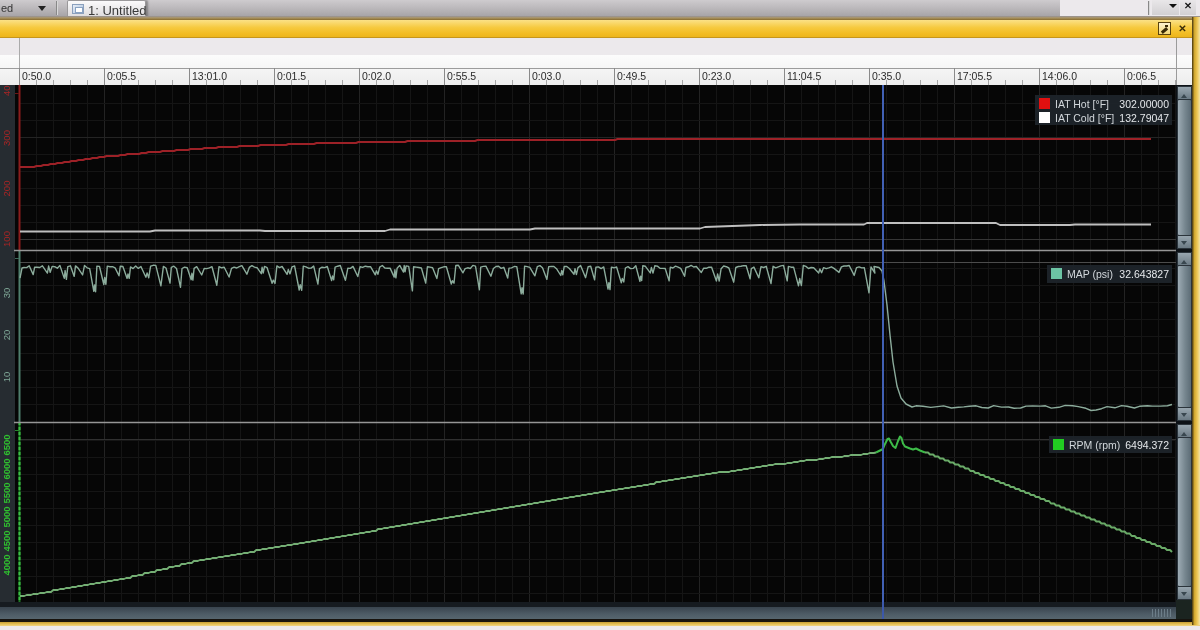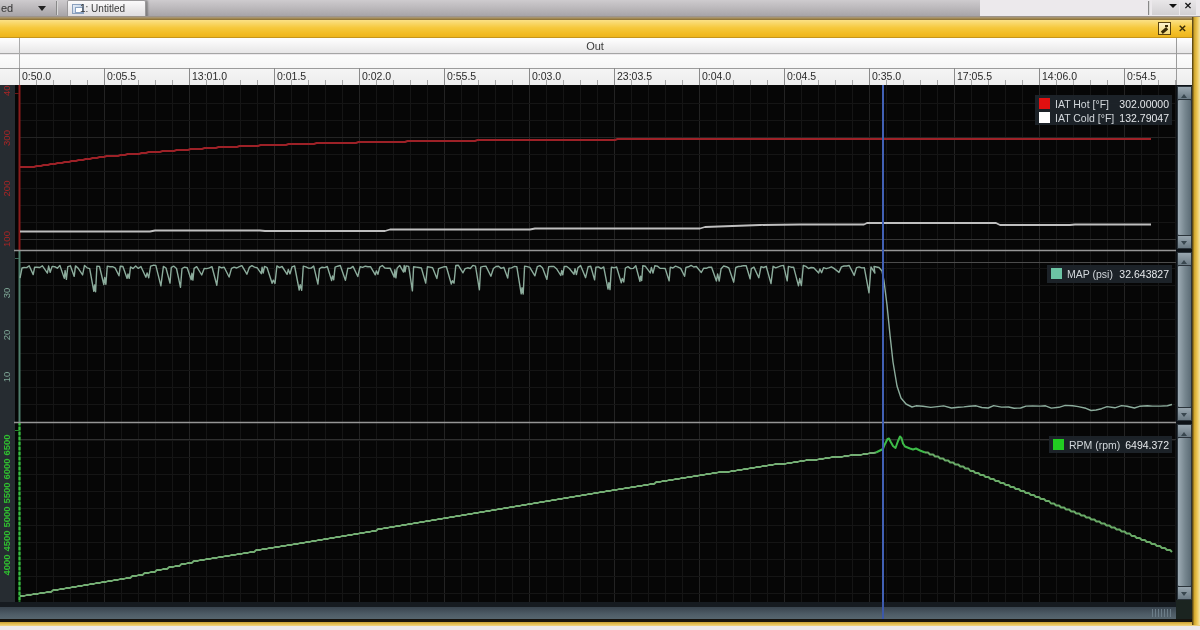--- a/index.html
+++ b/index.html
@@ -1,25 +1,25 @@
 <!DOCTYPE html>
 <html><head><meta charset="utf-8"><style>
 *{margin:0;padding:0;box-sizing:border-box}
 body{width:1200px;height:630px;overflow:hidden;position:relative;background:#ece9ec;
  font-family:"Liberation Sans",sans-serif;-webkit-font-smoothing:antialiased}
-#toolbar{position:absolute;left:0;top:0;width:980px;height:17px;
+#toolbar{position:absolute;left:0;top:0;width:1060px;height:17px;
  background:linear-gradient(#cecbce,#b2afb2 70%,#a5a2a5)}
 #ed{position:absolute;left:1px;top:2px;font-size:11px;color:#333;will-change:transform}
 #dd1{position:absolute;left:38px;top:6px;width:0;height:0;border:4px solid transparent;border-top:5px solid #222}
 .tsep{position:absolute;top:1px;width:1px;height:14px;background:#888;box-shadow:1px 0 0 #d8d8d8}
 #tab{position:absolute;left:67px;top:0;width:79px;height:17px;background:linear-gradient(#fbfafb,#dddbdd);
  border:1px solid #9a989a;border-bottom:none;border-radius:2px 2px 0 0;box-shadow:2px 0 2px rgba(80,80,80,.5)}
 #tabicon{position:absolute;left:4px;top:3px;width:12px;height:10px;background:linear-gradient(135deg,#e8eef7,#aabfda);border:1px solid #8ba0bd}
 #tabicon:before{content:"";position:absolute;left:2px;top:2px;width:6px;height:4px;background:#fff;border:1px solid #8aa2c2}
-#tablab{position:absolute;left:12px;top:2px;font-size:10px;color:#3a3a3a;white-space:nowrap;will-change:transform}
+#tablab{position:absolute;left:20px;top:2px;font-size:13px;color:#3a3a3a;white-space:nowrap;will-change:transform}
 .topbtn{position:absolute;top:0;height:15px;background:linear-gradient(#e9e7e9,#d2d0d2)}
 #dd2{position:absolute;left:1169px;top:4px;width:0;height:0;border:4px solid transparent;border-top:4px solid #111}
 #tx{position:absolute;left:1184px;top:0px;font-size:9.5px;font-weight:bold;color:#111;will-change:transform}
 #brd{position:absolute;left:0;top:16px;width:1200px;height:4px;background:linear-gradient(#96939a,#ab9565 45%,#8a6d2e)}
 #title{position:absolute;left:0;top:20px;width:1200px;height:18px;
  background:linear-gradient(#fbe187,#f6c93e 45%,#f2bc24 80%,#edb51c);border-bottom:1px solid #c6961c}
 .ticon{position:absolute;top:2px;width:13px;height:13px;font-size:10px;line-height:13px;text-align:center;color:#3a2c08;will-change:transform}
 #pinbox{position:absolute;left:1158px;top:2px;width:13px;height:13px;border:1px solid #5a4410;background:linear-gradient(#fdf3cf,#f3d878)}
 #pinbox:before{content:"";position:absolute;left:2px;top:6px;width:7px;height:3px;background:#3a2b06;transform:rotate(-40deg)}
 #pinbox:after{content:"";position:absolute;right:2px;top:2px;width:3px;height:2px;background:#3a2b06}
@@ -63,53 +63,50 @@
  <div class="topbtn" style="left:1152px;width:27px"></div>
  <div class="topbtn" style="left:1180px;width:16px"></div>
  <div id="dd2"></div>
       <div id="tx">✕</div>
 </div>
 <div id="brd"></div>
 <div id="title">
       <div id="pinbox"></div>
       <div class="ticon" style="left:1176px;font-weight:bold">✕</div>
     </div>
-<div id="outrow">
-      <div id="outlab">Out</div>
-    </div>
 <div id="theader">
       <div id="tmid"></div>
       <div class="mtick" style="left:19px"></div>
       <div class="tlab" style="left:22px">0:50.0</div>
       <div class="mtick" style="left:104px"></div>
       <div class="tlab" style="left:107px">0:05.5</div>
       <div class="mtick" style="left:189px"></div>
       <div class="tlab" style="left:192px">13:01.0</div>
       <div class="mtick" style="left:274px"></div>
       <div class="tlab" style="left:277px">0:01.5</div>
       <div class="mtick" style="left:359px"></div>
       <div class="tlab" style="left:362px">0:02.0</div>
       <div class="mtick" style="left:444px"></div>
       <div class="tlab" style="left:447px">0:55.5</div>
       <div class="mtick" style="left:529px"></div>
       <div class="tlab" style="left:532px">0:03.0</div>
       <div class="mtick" style="left:614px"></div>
-      <div class="tlab" style="left:617px">23:03.5</div>
+      <div class="tlab" style="left:617px">0:49.5</div>
       <div class="mtick" style="left:699px"></div>
-      <div class="tlab" style="left:702px">0:04.0</div>
+      <div class="tlab" style="left:702px">0:23.0</div>
       <div class="mtick" style="left:784px"></div>
-      <div class="tlab" style="left:787px">0:04.5</div>
+      <div class="tlab" style="left:787px">11:04.5</div>
       <div class="mtick" style="left:869px"></div>
       <div class="tlab" style="left:872px">0:35.0</div>
       <div class="mtick" style="left:954px"></div>
       <div class="tlab" style="left:957px">17:05.5</div>
       <div class="mtick" style="left:1039px"></div>
       <div class="tlab" style="left:1042px">14:06.0</div>
       <div class="mtick" style="left:1124px"></div>
-      <div class="tlab" style="left:1127px">0:54.5</div>
+      <div class="tlab" style="left:1127px">0:06.5</div>
       <div class="ntick" style="left:36px"></div>
       <div class="ntick" style="left:53px"></div>
       <div class="ntick" style="left:70px"></div>
       <div class="ntick" style="left:87px"></div>
       <div class="ntick" style="left:121px"></div>
       <div class="ntick" style="left:138px"></div>
       <div class="ntick" style="left:155px"></div>
       <div class="ntick" style="left:172px"></div>
       <div class="ntick" style="left:206px"></div>
       <div class="ntick" style="left:223px"></div>

